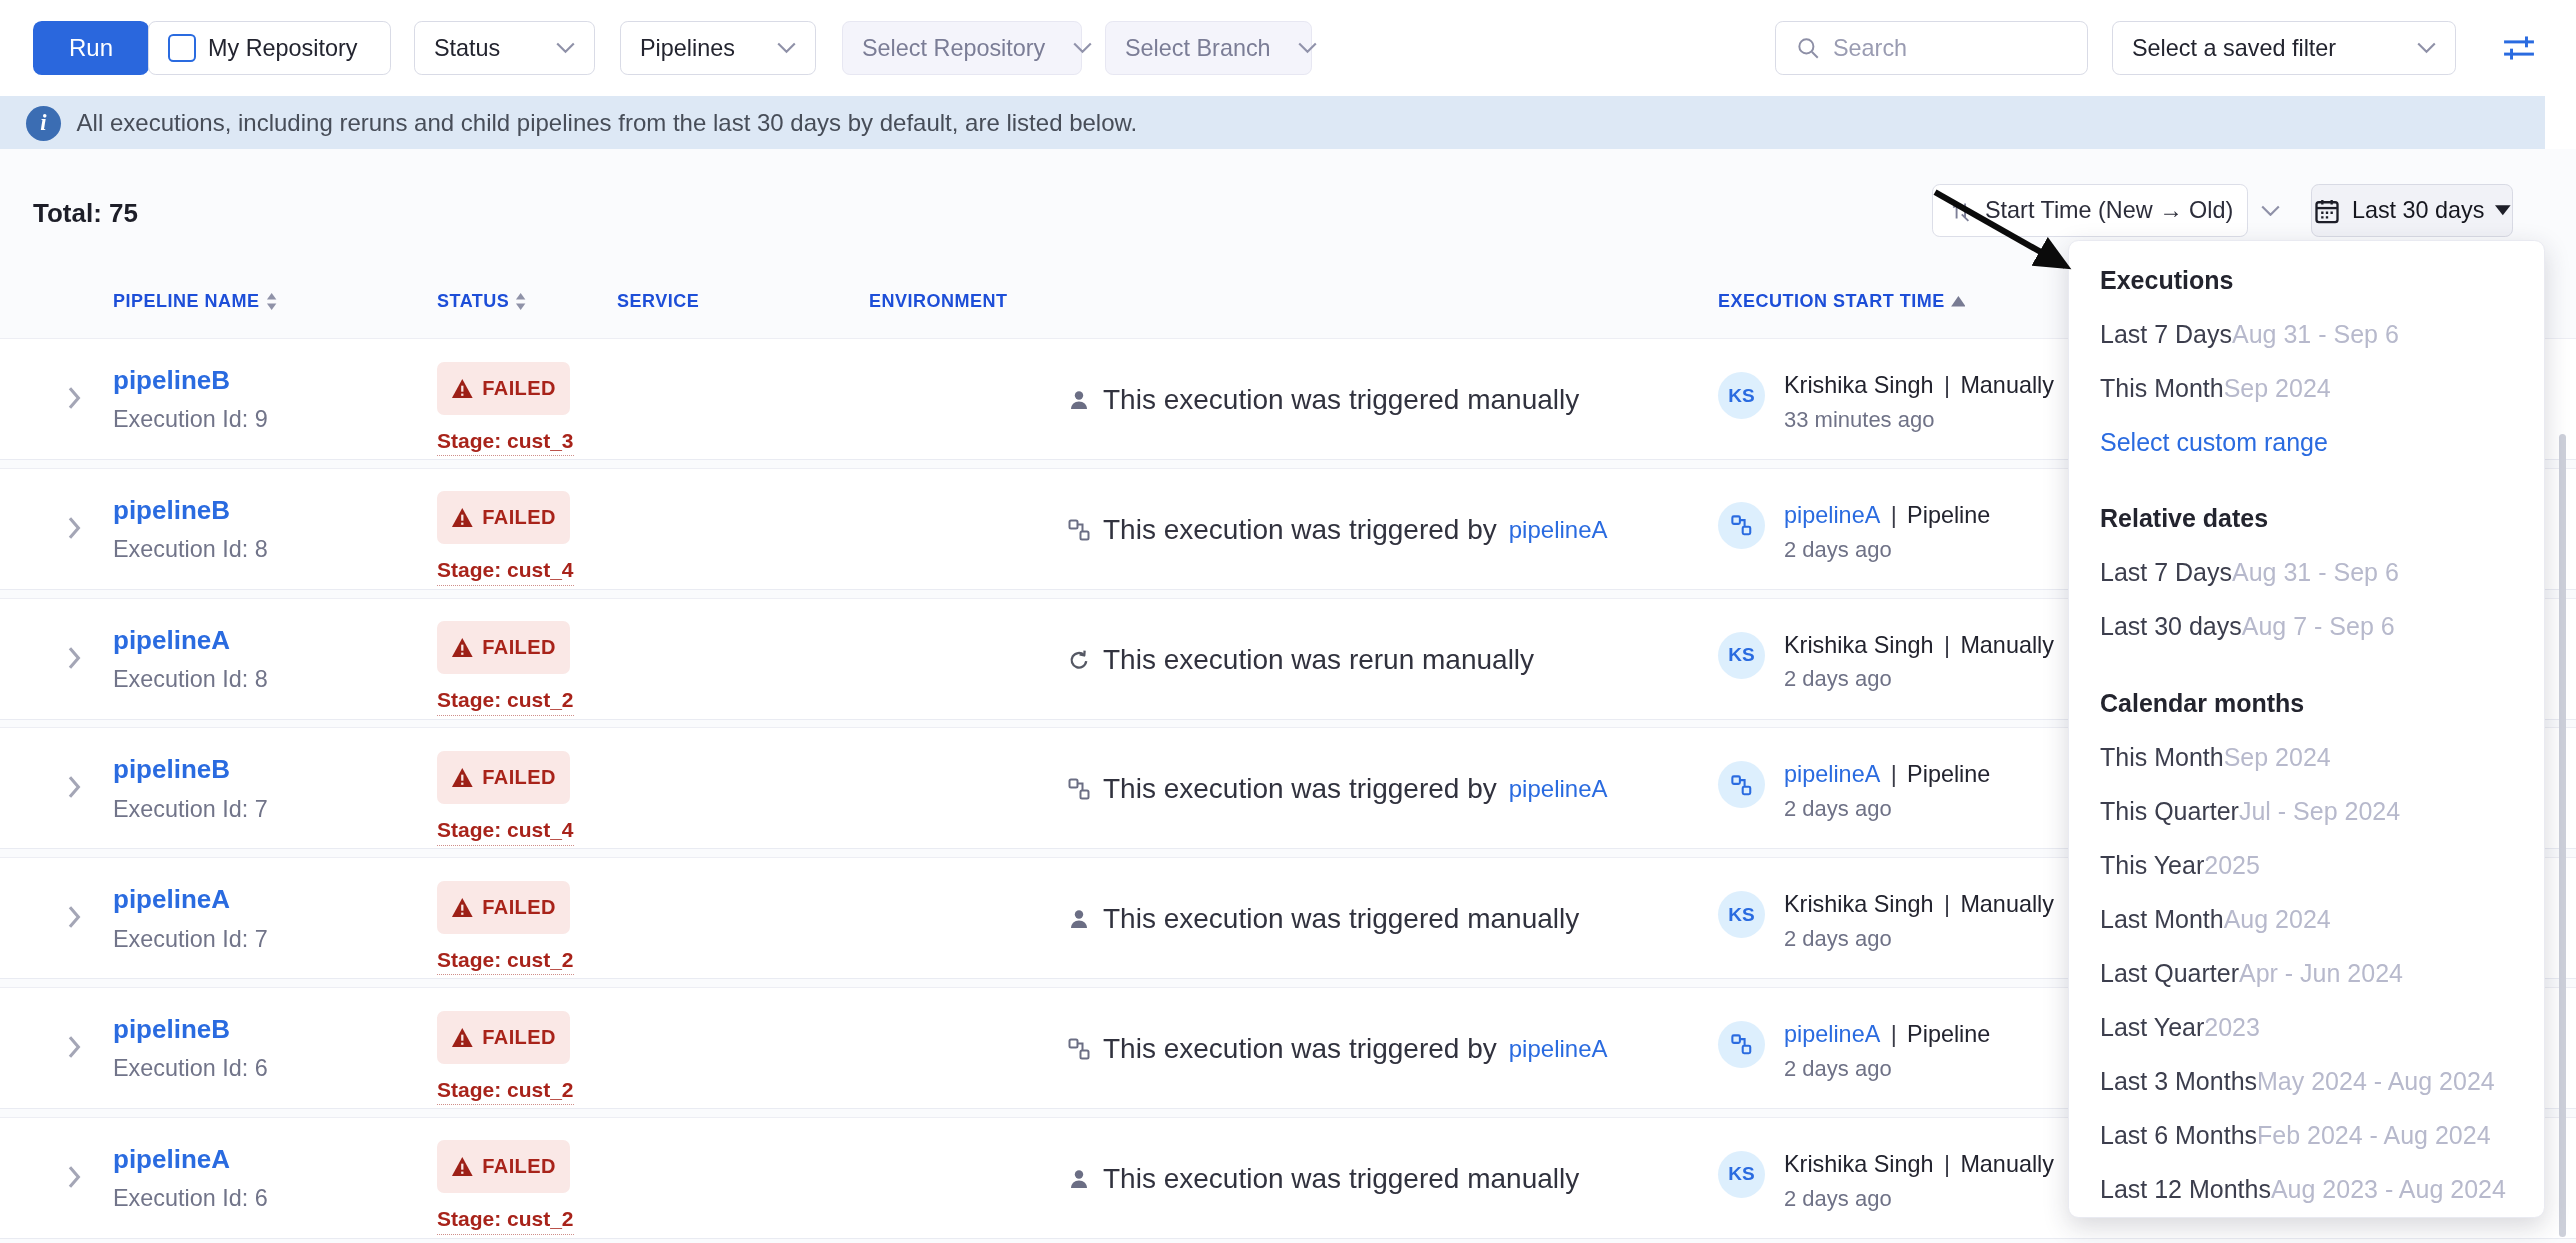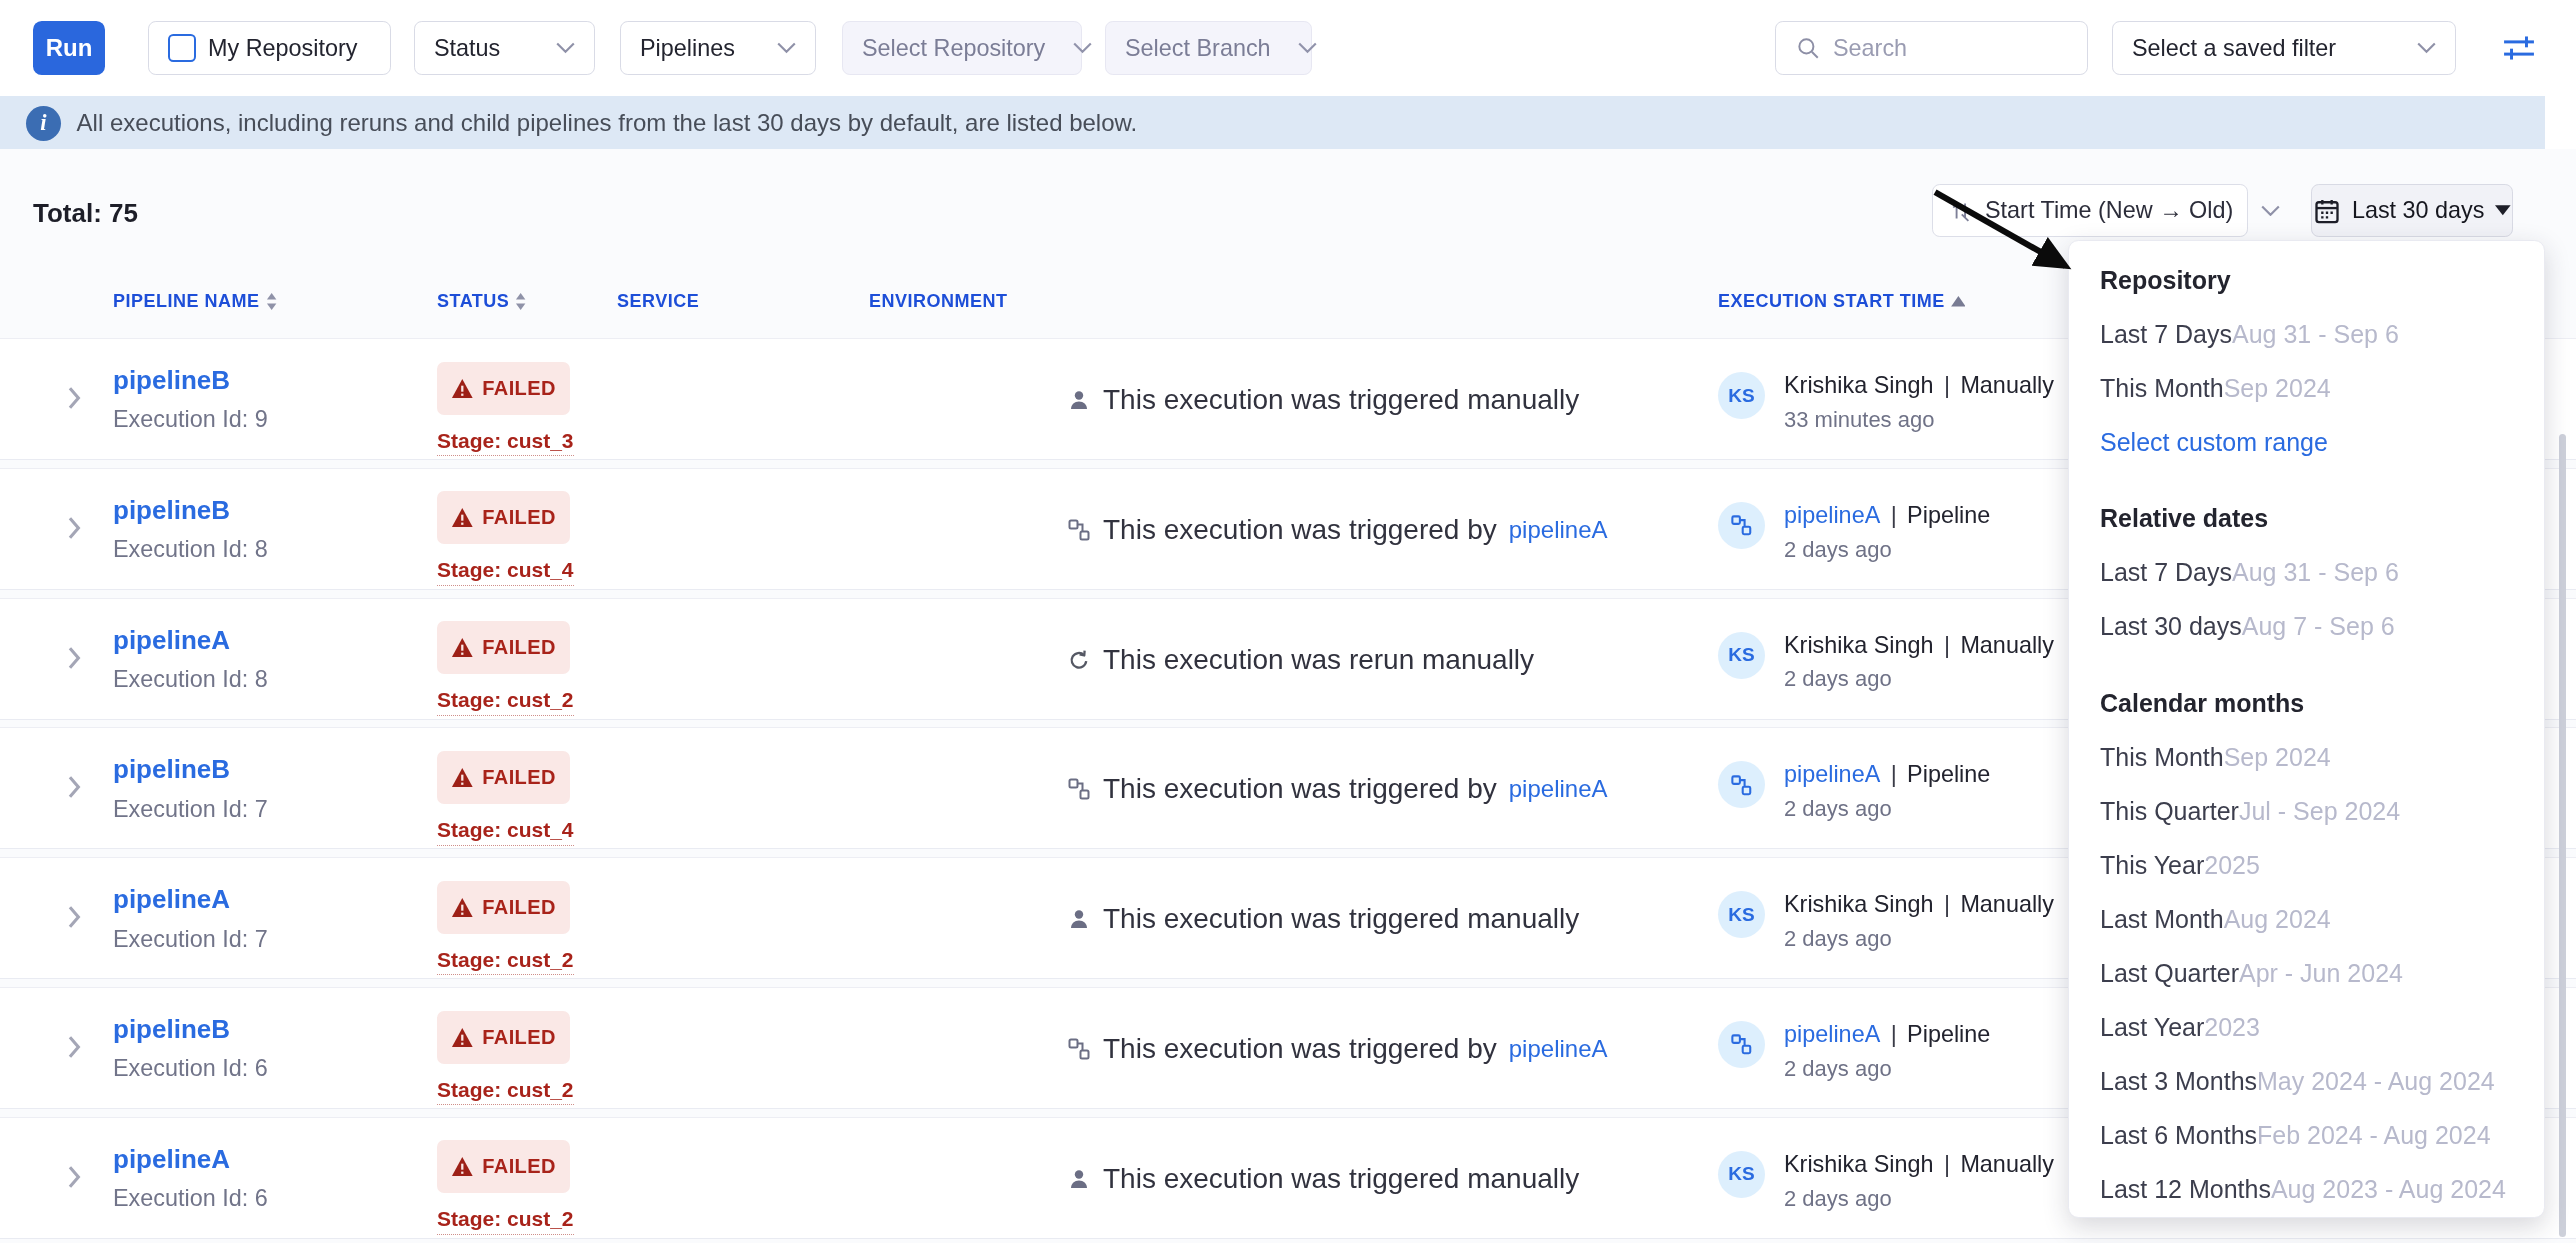--- a/index.html
+++ b/index.html
@@ -4,22 +4,22 @@
 <style>
   * { margin:0; padding:0; box-sizing:border-box; }
   html,body { width:2576px; height:1244px; }
   body {
     font-family:"Liberation Sans","DejaVu Sans",sans-serif;
     background:#ffffff; position:relative; overflow:hidden; color:#22232f;
   }
   
   .toolbar { position:absolute; top:0; left:0; width:2576px; height:96px; background:#fff; }
   .tb { position:absolute; top:21px; height:54px; display:flex; align-items:center; }
-  .run-btn { left:33px; width:72px; justify-content:center; background:#2a67dd; color:#fff;
-    font-size:24px; font-weight:bold; border:none; border-radius:8.7px; cursor:pointer; }
+  .run-btn { left:33px; width:116px; justify-content:center; background:#2a67dd; color:#fff;
+    font-size:24px; font-weight:normal; border:none; border-radius:8.7px; cursor:pointer; }
   .box { border:1.3px solid #d9dbe6; border-radius:7.8px; background:#fff; padding:0 19px; gap:12px; }
   .chk { width:28px; height:28px; border:2.6px solid #2a6be0; border-radius:5.2px; background:#fff; }
   .lbl { font-size:23.4px; color:#23242f; white-space:nowrap; }
   .select-like { justify-content:space-between; cursor:pointer; }
   .muted-box { background:#f4f4fb; border-color:#e7e7f2; }
   .muted-box .lbl { color:#7b7d96; }
   .chev { flex:0 0 auto; margin-left:15.6px; }
   .search-box { left:1775px; width:313px; gap:12px; }
   .search-box input { border:none; outline:none; font-size:23.4px; color:#701a75; width:100%;
     font-family:inherit; background:transparent; }
@@ -613,21 +613,21 @@
         </div>
         <div class="time-ago">2 days ago</div>
       </div>
     </div>
   </div>
 </div>
 </main>
 
 <aside class="date-menu" id="date-menu">
   <div class="menu-section">
-    <div class="menu-header">Repository</div>
+    <div class="menu-header">Executions</div>
 
   <div class="menu-item">
     <span class="mi-label">Last 7 Days</span>
     <span class="mi-value">Aug 31 - Sep 6</span>
   </div>
 
   <div class="menu-item">
     <span class="mi-label">This Month</span>
     <span class="mi-value">Sep 2024</span>
   </div>

